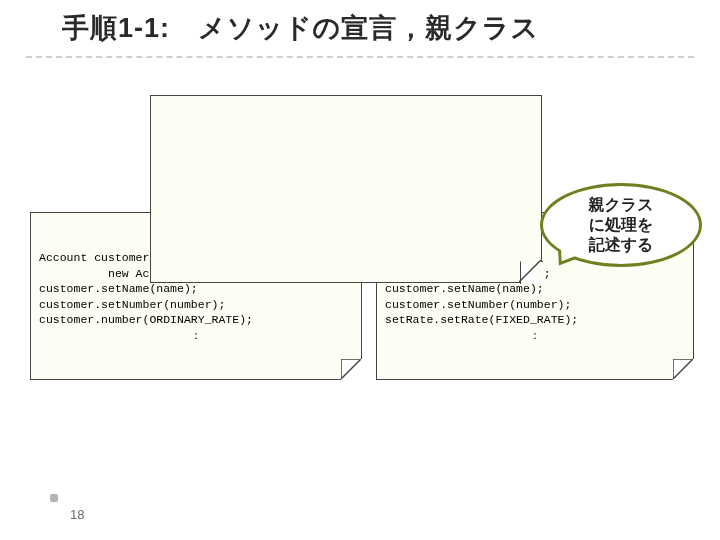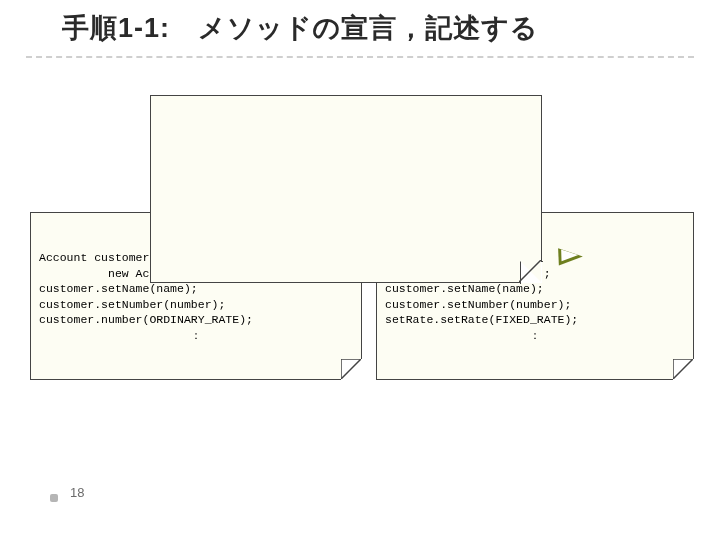--- a/index.html
+++ b/index.html
@@ -83,38 +83,38 @@
     left: 559px; top: 252px;
     width: 0; height: 0;
     border-top: 11px solid #fff;
     border-left: 4px solid transparent;
     border-right: 14px solid transparent;
     transform: rotate(18deg);
     z-index: 51;
   }
 
   .pagenum {
-    position: absolute; left: 70px; bottom: 40px;
+    position: absolute; left: 70px; bottom: 18px;
     font-size: 13px; color: #6b6b6b;
   }
   .bullet {
     position: absolute; left: 50px; bottom: 38px;
     width: 8px; height: 8px; background: #b5b5b5; border-radius: 2px;
   }
 
   .foldcorner { position:absolute; right:0; bottom:0; width:20px; height:20px; }
   .foldcorner .bg { position:absolute; right:-2px; bottom:-2px; width:22px; height:22px; background:#fff; }
   .foldcorner svg { position:absolute; right:0; bottom:0; }
 </style>
 </head>
 <body>
 
 <div class="slide">
 
-  <div class="title">手順1-1:　メソッドの宣言，記述する</div>
+  <div class="title">手順1-1:　メソッドの宣言，親クラス</div>
   <div class="hr"></div>
 
   <div class="codebox left">
 <span class="colon">：</span><span>Account customer =</span>
 <span>          new Account();</span>
 <span>customer.setName(name);</span>
 <span>customer.setNumber(number);</span>
 <span>customer.number(ORDINARY_RATE);</span>
 <span class="colon">：</span>
     <div class="foldcorner">
@@ -147,17 +147,22 @@
   </div>
 
   <div class="overlay">
     <div class="corner"></div>
     <svg class="diag" width="22" height="22">
         <line x1="0" y1="22" x2="22" y2="0"></line>
       </svg>
   </div>
 
   <div class="tail"></div>
+  <div class="callout">
+    <span style="white-space:pre-line;">親クラス
+に処理を
+記述する</span>
+  </div>
   <div class="tail-inner"></div>
 
   <div class="bullet"></div>
   <div class="pagenum">18</div>
 </div>
 
 </body></html>

